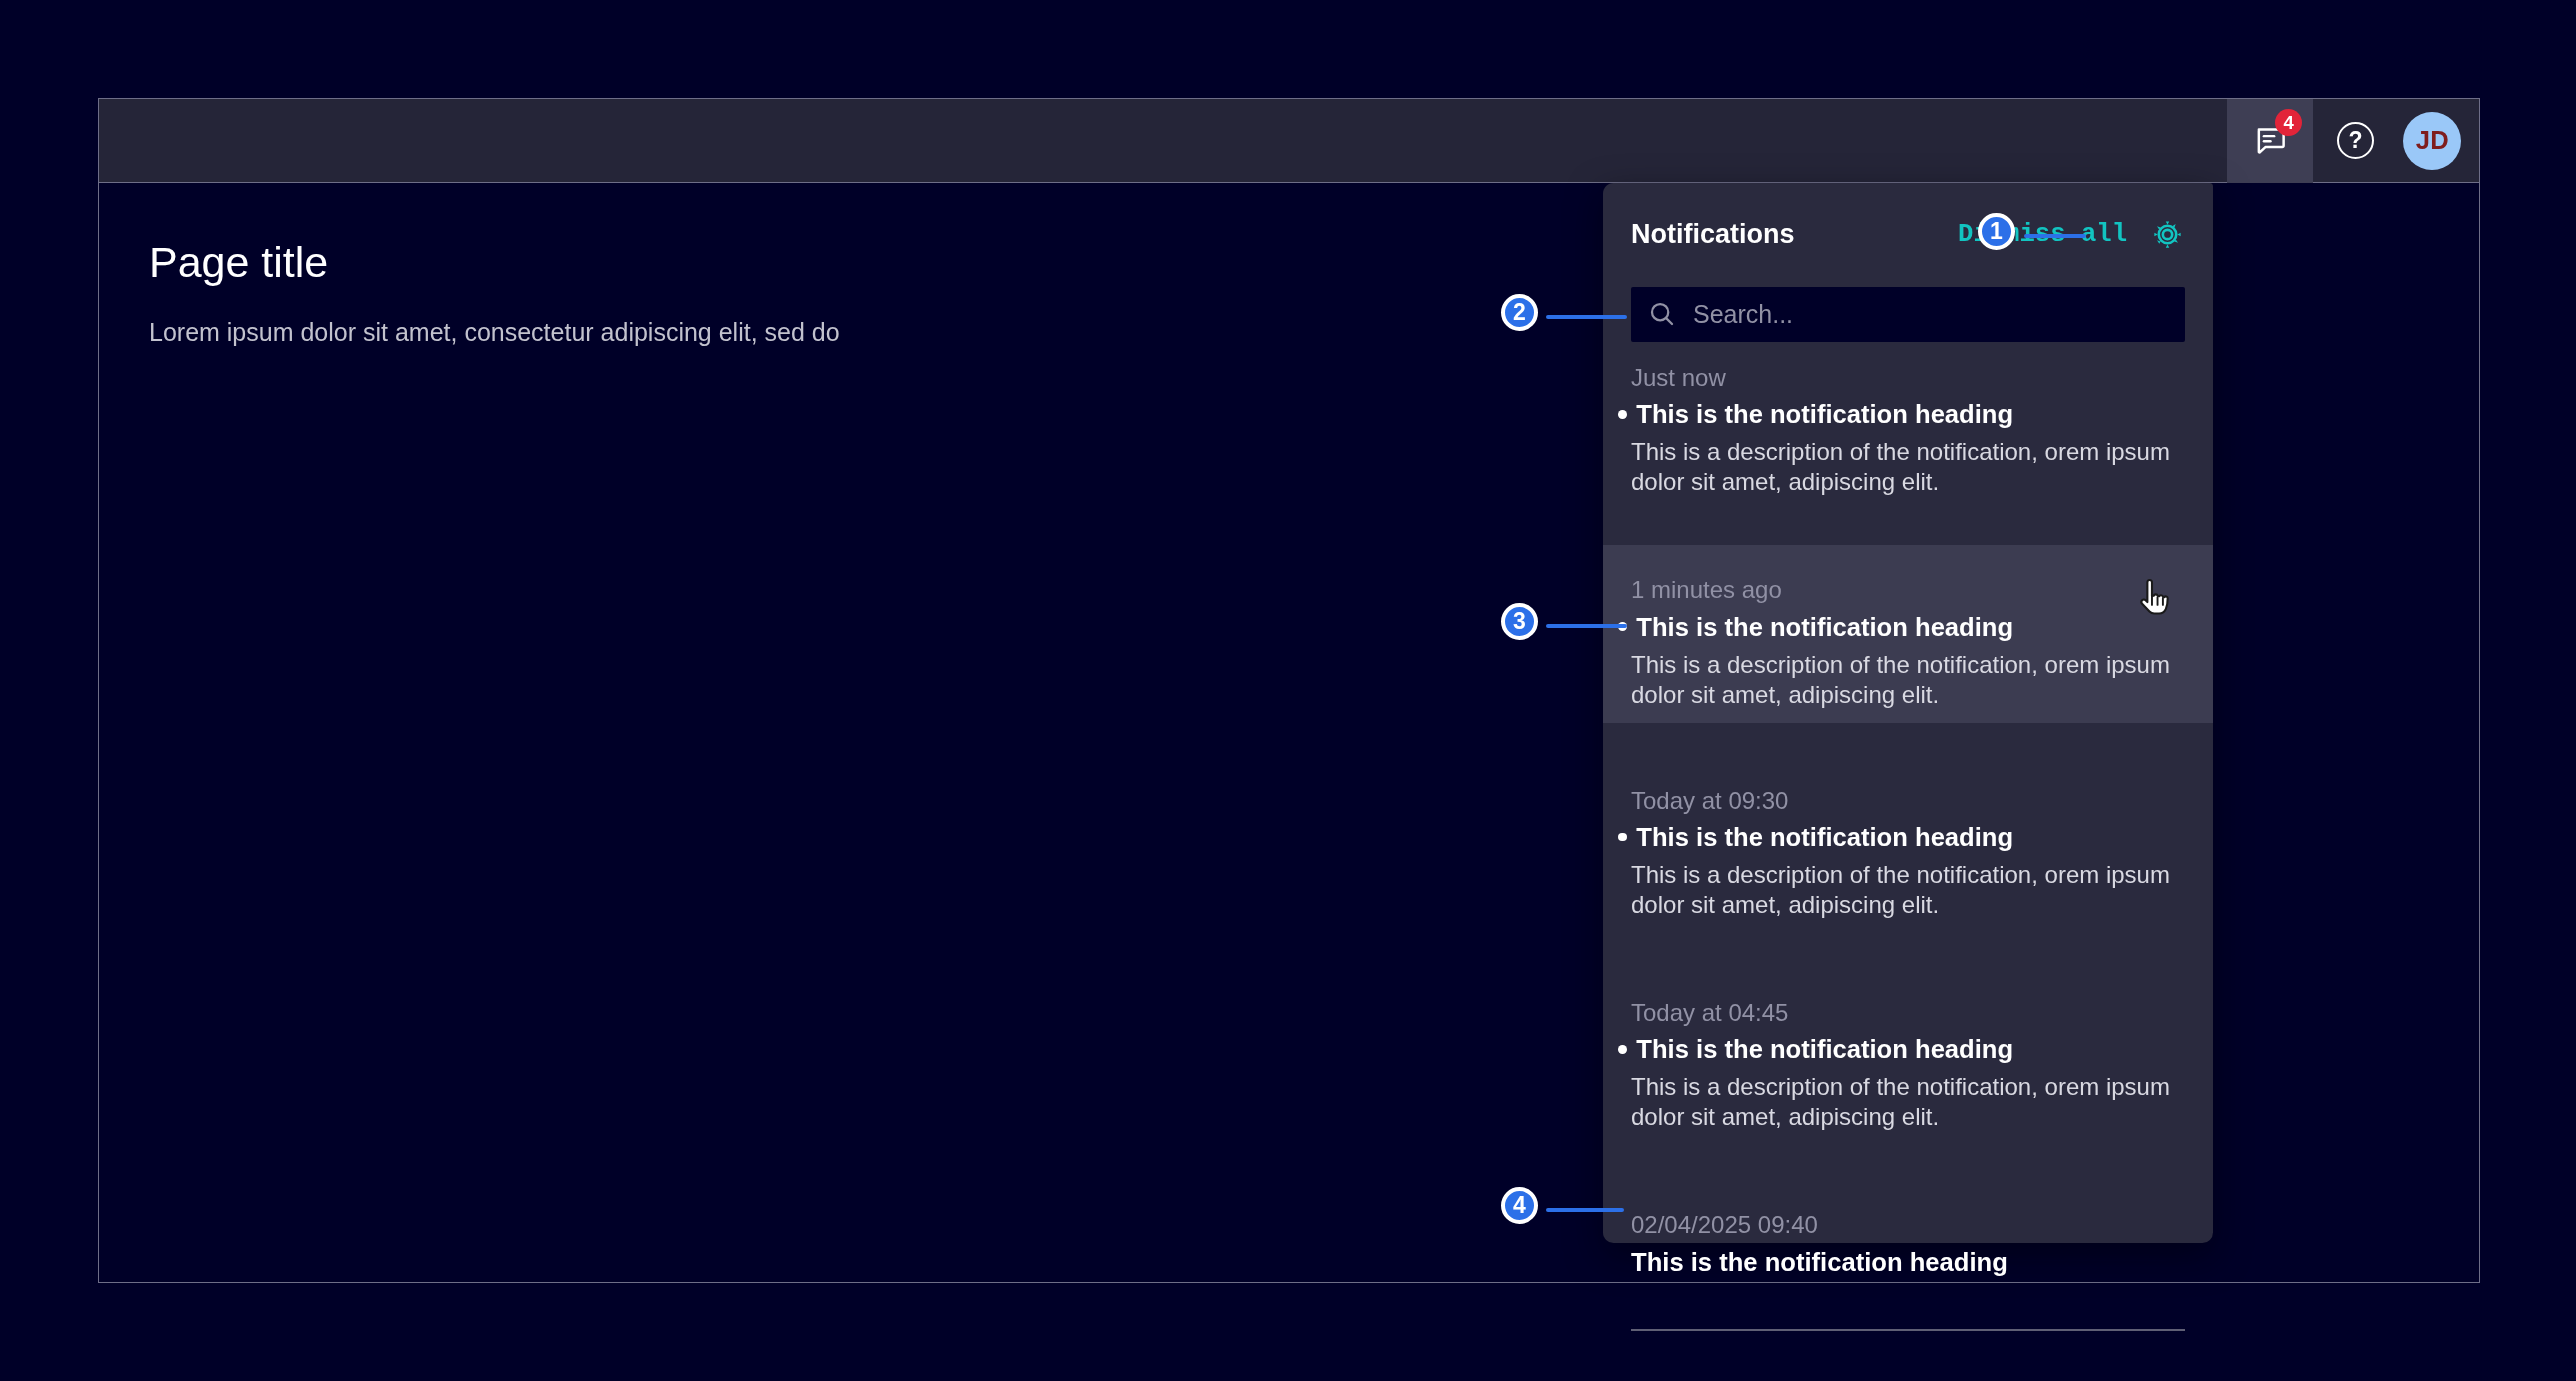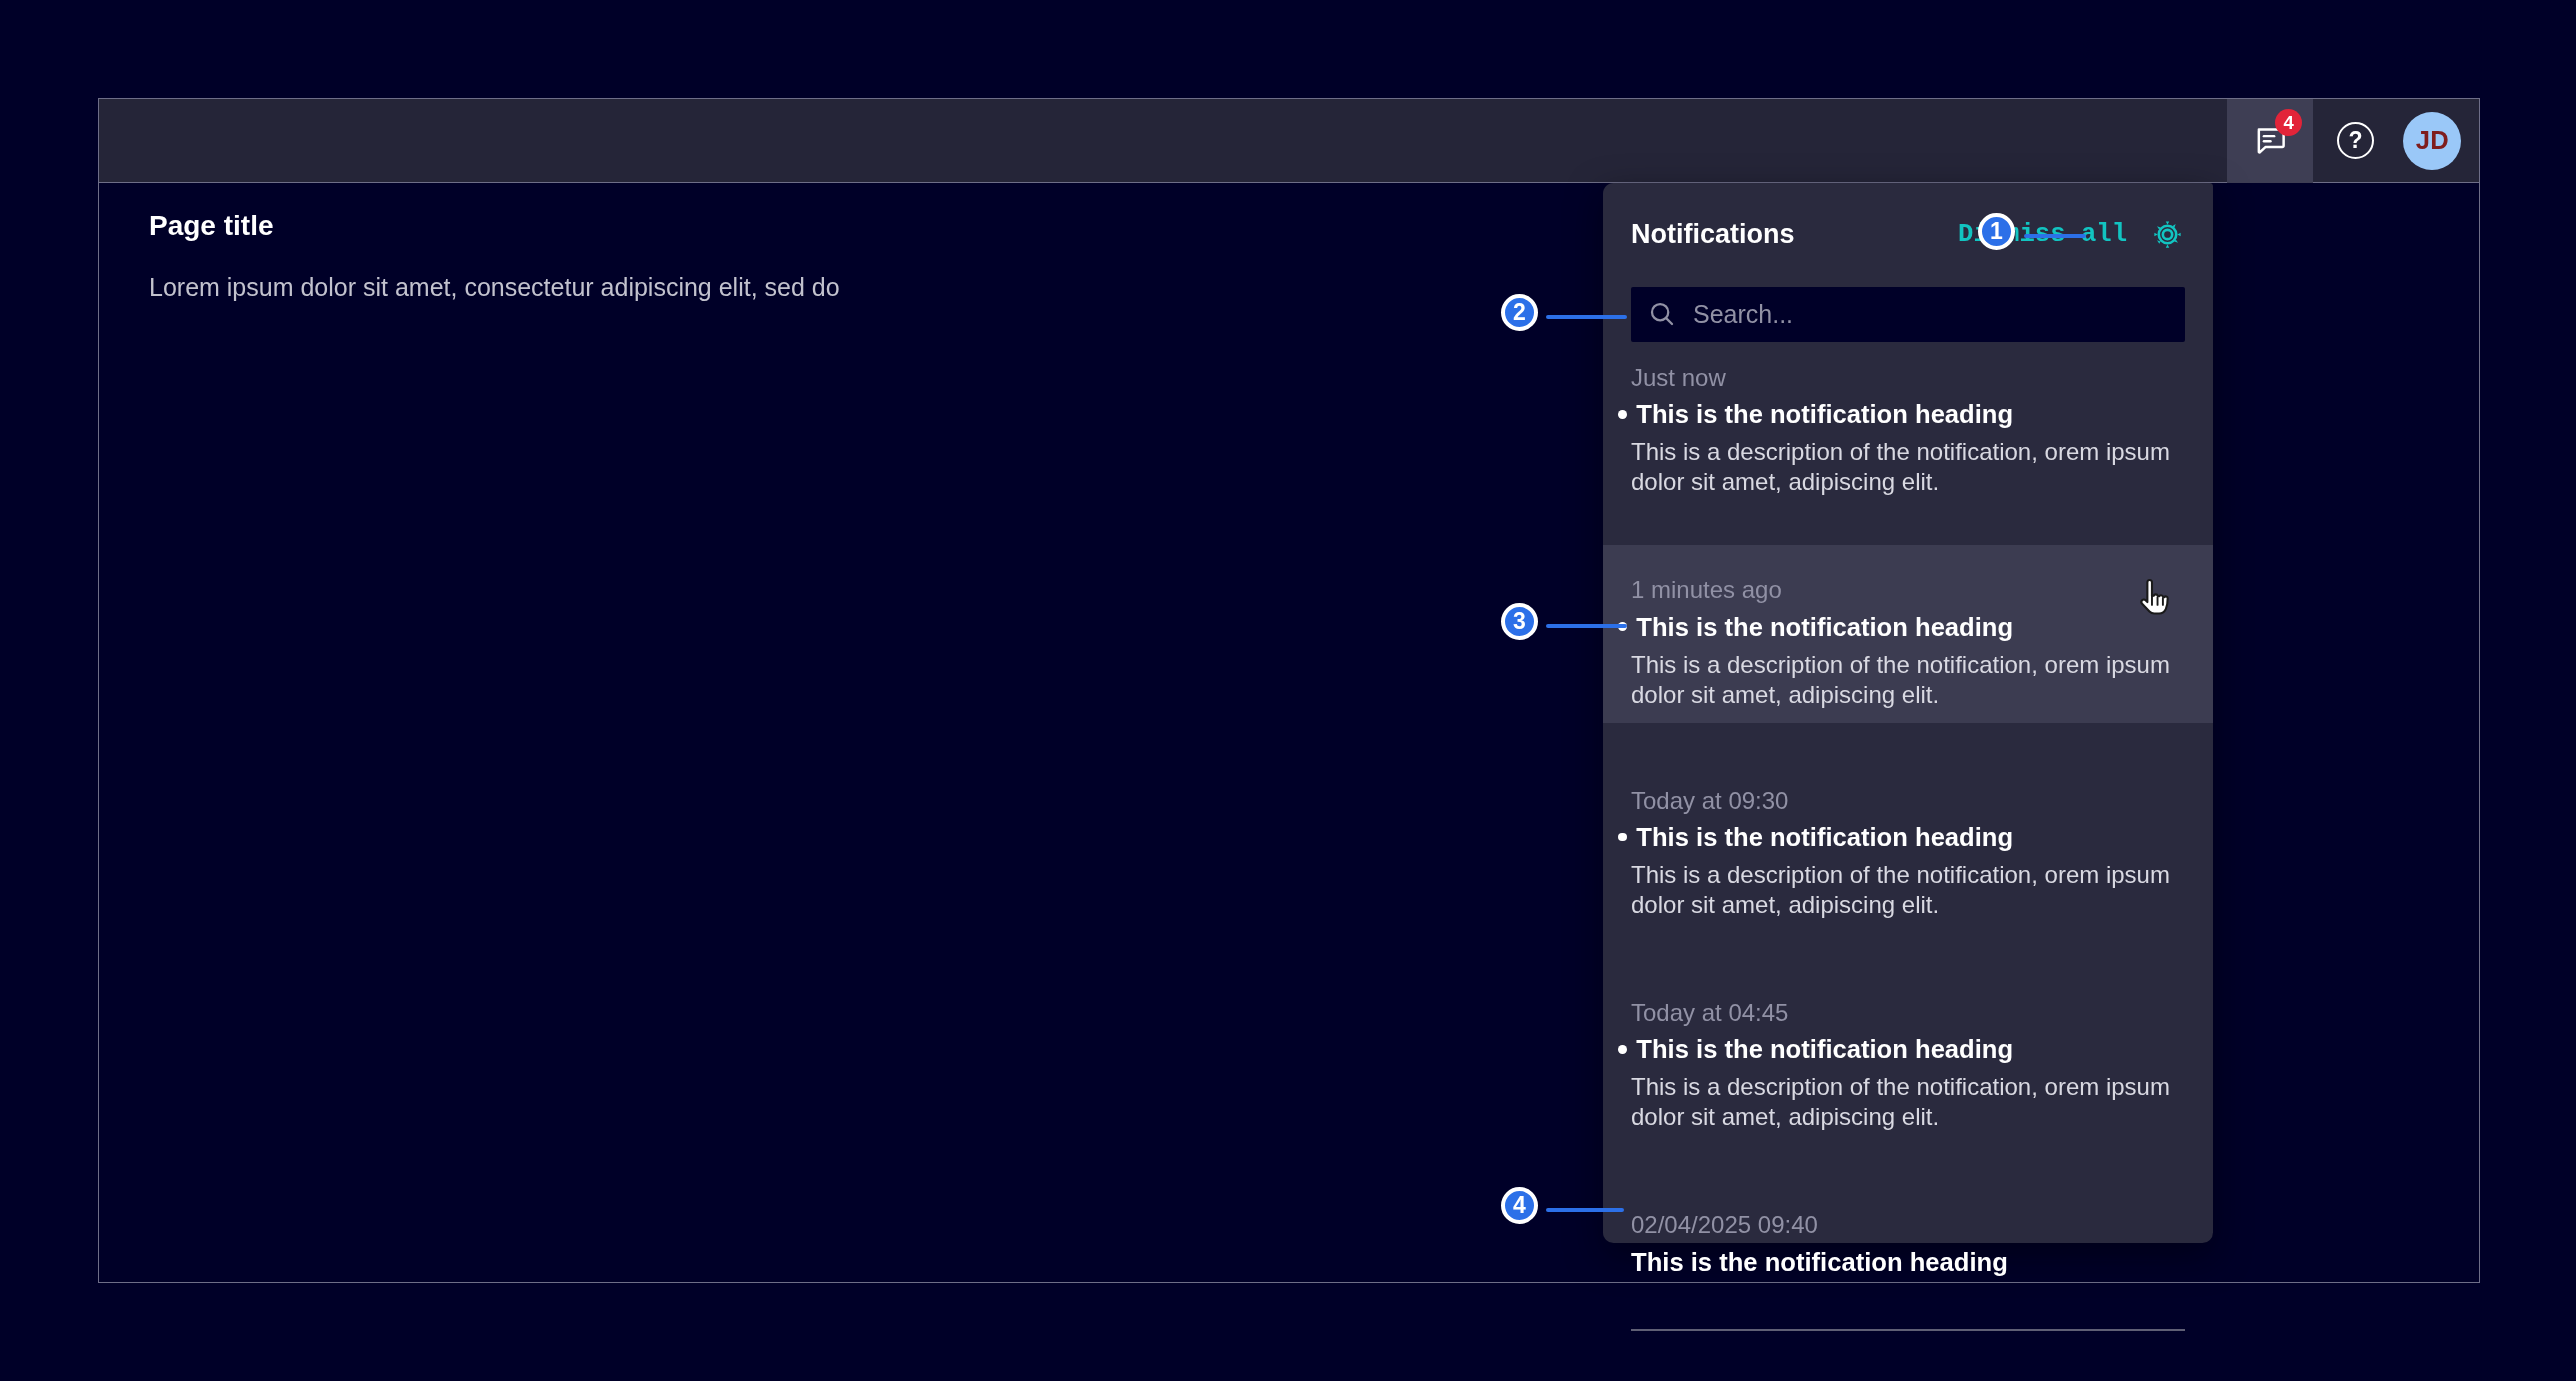--- a/index.html
+++ b/index.html
@@ -44,21 +44,21 @@
     display:flex; align-items:center; justify-content:center;
     margin:0 17.6px 0 5.3px; letter-spacing:0.4px; cursor:pointer;
   }
   .help-circle{
     width:37px;height:37px;border:2.6px solid #fff;border-radius:50%;
     display:flex;align-items:center;justify-content:center;
     font-size:23px;font-weight:700;color:#fff;
   }
   
   .page-head{ position:absolute; left:50px; top:111px; }
-  .page-title{ font-size:28px; font-weight:700; color:#fff; }
+  .page-title{ font-size:43px; font-weight:400; color:#fff;margin-top:28px; }
   .page-subtitle{ font-size:25px; color:var(--subtitle); margin-top:31px; }
   
   .panel{
     position:absolute; left:1603px; top:183px; width:610px; height:1060px;
     background:var(--panel); border-radius:10.6px; border-top-right-radius:3.5px;
     box-shadow:0 12.4px 35px rgba(0,0,10,.5);
     padding:0 28px; display:flex; flex-direction:column;
   }
   .panel-header{
     margin-top:34px; display:flex; align-items:center;

